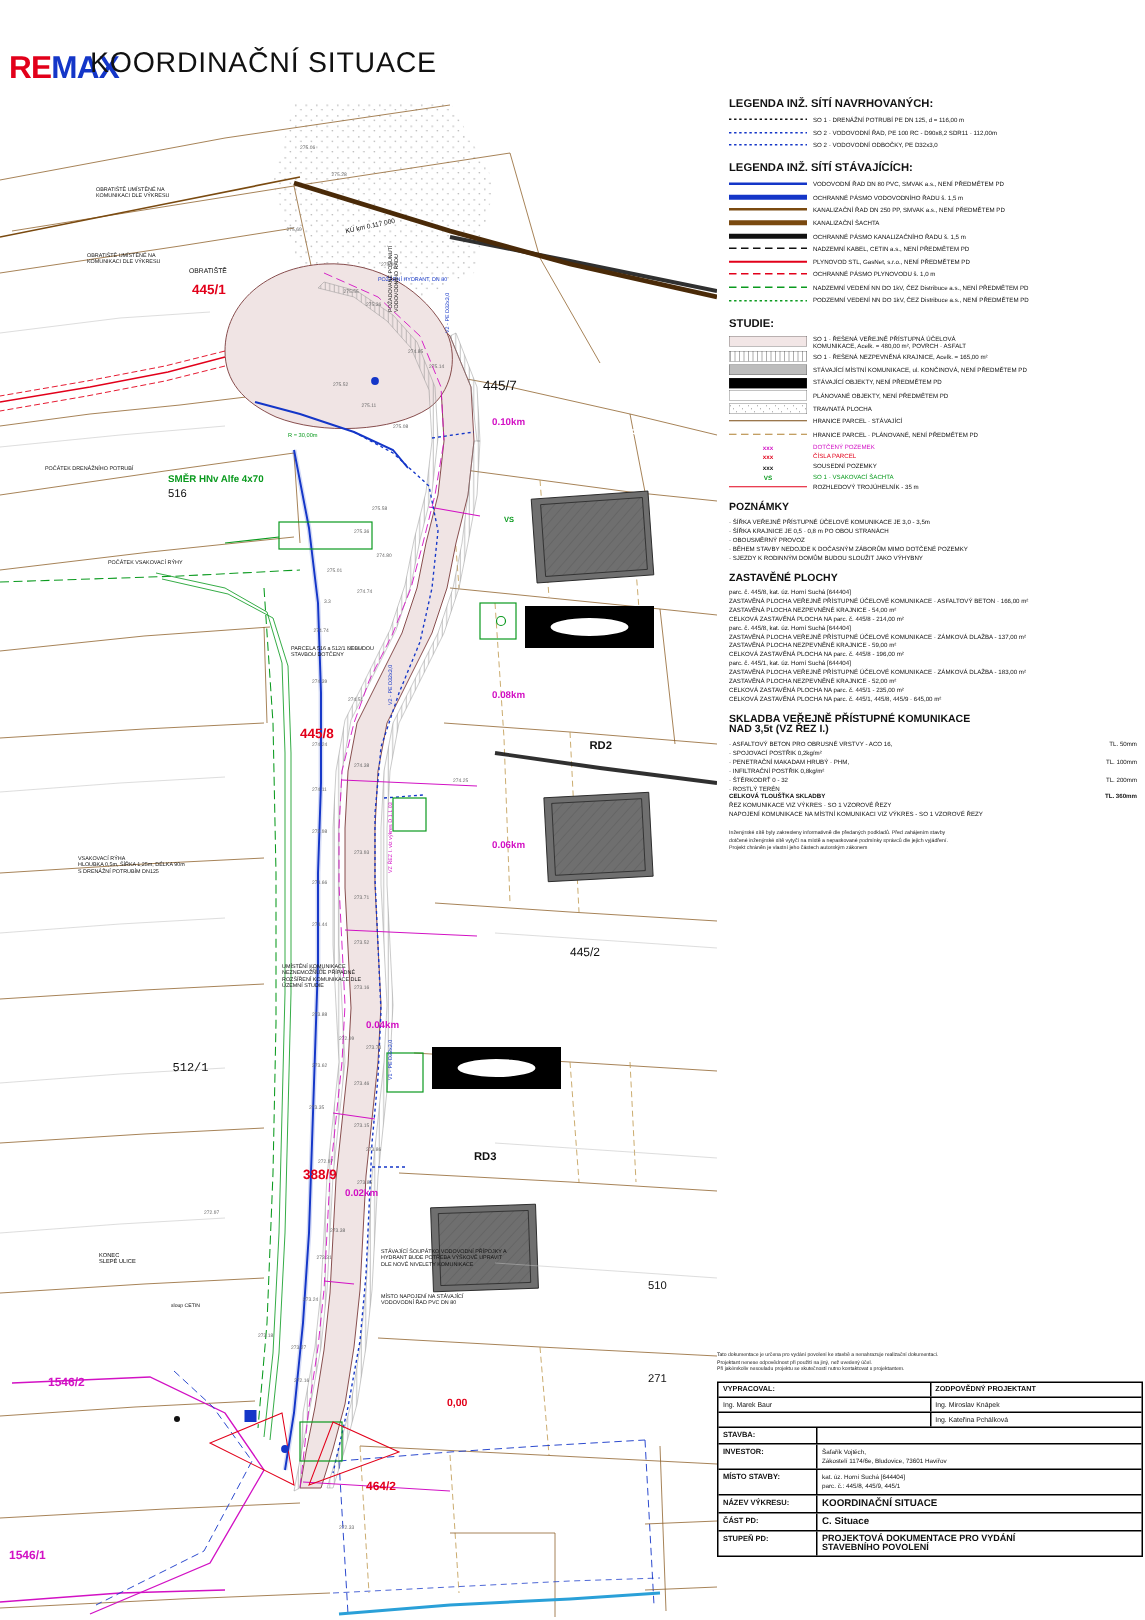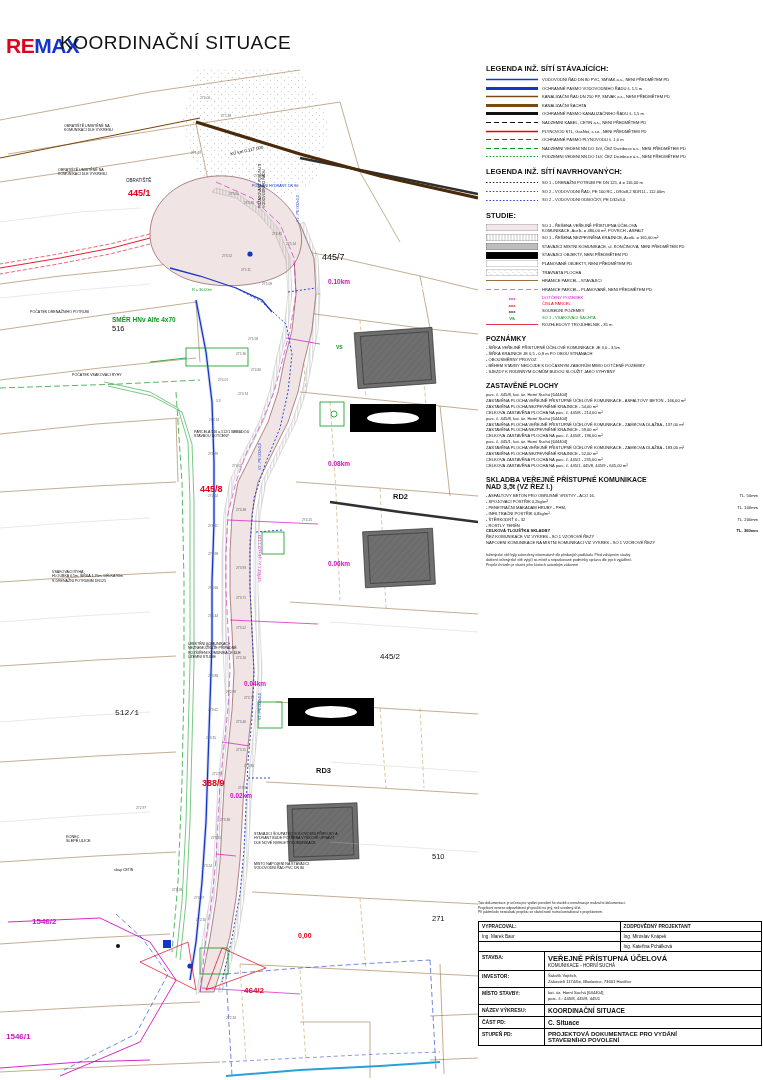--- a/index.html
+++ b/index.html
@@ -286,21 +286,21 @@
         <path d="M226 1014 L300 1008 L380 1004 L440 1000" stroke="#2aa0d8" stroke-width="2" fill="none"></path>
       </g>
     </svg>
 
     <div class="abs" style="left:0;top:0;width:478px;height:1018px;">
 
       <div class="abs b" style="left:128px;top:126px;font-size:9px;color:#e2001a;">445/1</div>
       <div class="abs" style="left:322px;top:190px;font-size:9px;color:#111;">445/7</div>
       <div class="abs" style="left:112px;top:262px;font-size:7.5px;color:#111;">516</div>
       <div class="abs b" style="left:200px;top:422px;font-size:9px;color:#e2001a;">445/8</div>
-      <div class="abs" style="left:380px;top:590px;font-size:8px;color:#111;">445/2</div>
+      <div class="abs" style="left:380px;top:568px;font-size:8px;color:#111;">445/2</div>
       <div class="abs" style="left:115px;top:646px;font-size:8px;color:#111;font-family:Liberation Mono, monospace;">512/1</div>
       <div class="abs b" style="left:202px;top:716px;font-size:9px;color:#e2001a;">388/9</div>
       <div class="abs" style="left:32px;top:855px;font-size:8px;color:#d211c4;font-weight:bold;">1546/2</div>
       <div class="abs b" style="left:244px;top:924px;font-size:8px;color:#e2001a;">464/2</div>
       <div class="abs" style="left:6px;top:970px;font-size:8px;color:#d211c4;font-weight:bold;">1546/1</div>
 
       <div class="abs b" style="left:328px;top:216px;font-size:6.5px;color:#d211c4;">0.10km</div>
       <div class="abs b" style="left:328px;top:398px;font-size:6.5px;color:#d211c4;">0.08km</div>
       <div class="abs b" style="left:328px;top:498px;font-size:6.5px;color:#d211c4;">0.06km</div>
       <div class="abs b" style="left:244px;top:618px;font-size:6.5px;color:#d211c4;">0.04km</div>
@@ -402,20 +402,44 @@
           <span class="abs" style="left:194px;top:834px;font-size:3.3px;color:#6a6a6a;">273.27</span>
           <span class="abs" style="left:196px;top:856px;font-size:3.3px;color:#6a6a6a;">272.16</span>
           <span class="abs" style="left:226px;top:954px;font-size:3.3px;color:#6a6a6a;">272.33</span>
         </div>
     </div>
   </div>
 
   <div class="abs legend">
 
     <div class="blk">
+      <div class="lg-h">LEGENDA INŽ. SÍTÍ NAVRHOVANÝCH:</div>
+      <div id="lg-pr">
+          <div class="lg-row">
+            <span style="flex:0 0 52px;line-height:0;"><svg width="52" height="7">
+                <line x1="0" y1="3.5" x2="52" y2="3.5" stroke="#111111" stroke-width="0.9" stroke-dasharray="1.6 1.8"></line>
+              </svg></span>
+            <span class="lg-txt" style="color:#111">SO 1 - DRENÁŽNÍ POTRUBÍ PE DN 125, d = 116,00 m</span>
+          </div>
+          <div class="lg-row">
+            <span style="flex:0 0 52px;line-height:0;"><svg width="52" height="7">
+                <line x1="0" y1="3.5" x2="52" y2="3.5" stroke="#1436c8" stroke-width="0.9" stroke-dasharray="1.6 1.8"></line>
+              </svg></span>
+            <span class="lg-txt" style="color:#111">SO 2 - VODOVODNÍ ŘAD, PE 100 RC - D90x8,2 SDR11 - 112,00m</span>
+          </div>
+          <div class="lg-row">
+            <span style="flex:0 0 52px;line-height:0;"><svg width="52" height="7">
+                <line x1="0" y1="3.5" x2="52" y2="3.5" stroke="#1436c8" stroke-width="0.9" stroke-dasharray="1.6 1.8"></line>
+              </svg></span>
+            <span class="lg-txt" style="color:#111">SO 2 - VODOVODNÍ ODBOČKY, PE D32x3,0</span>
+          </div>
+        </div>
+    </div>
+
+    <div class="blk">
       <div class="lg-h">LEGENDA INŽ. SÍTÍ STÁVAJÍCÍCH:</div>
       <div id="lg-ex">
           <div class="lg-row">
             <span style="flex:0 0 52px;line-height:0;"><svg width="52" height="7">
                 <line x1="0" y1="3.5" x2="52" y2="3.5" stroke="#1436c8" stroke-width="1.6" stroke-dasharray="0"></line>
               </svg></span>
             <span class="lg-txt" style="color:#111">VODOVODNÍ ŘAD DN 80 PVC, SMVAK a.s., NENÍ PŘEDMĚTEM PD</span>
           </div>
           <div class="lg-row">
             <span style="flex:0 0 52px;line-height:0;"><svg width="52" height="7">
@@ -463,44 +487,20 @@
             <span style="flex:0 0 52px;line-height:0;"><svg width="52" height="7">
                 <line x1="0" y1="3.5" x2="52" y2="3.5" stroke="#0a9a1e" stroke-width="1" stroke-dasharray="5 3"></line>
               </svg></span>
             <span class="lg-txt" style="color:#111">NADZEMNÍ VEDENÍ NN DO 1kV, ČEZ Distribuce a.s., NENÍ PŘEDMĚTEM PD</span>
           </div>
           <div class="lg-row">
             <span style="flex:0 0 52px;line-height:0;"><svg width="52" height="7">
                 <line x1="0" y1="3.5" x2="52" y2="3.5" stroke="#0a9a1e" stroke-width="1" stroke-dasharray="1.6 1.8"></line>
               </svg></span>
             <span class="lg-txt" style="color:#111">PODZEMNÍ VEDENÍ NN DO 1kV, ČEZ Distribuce a.s., NENÍ PŘEDMĚTEM PD</span>
-          </div>
-        </div>
-    </div>
-
-    <div class="blk">
-      <div class="lg-h">LEGENDA INŽ. SÍTÍ NAVRHOVANÝCH:</div>
-      <div id="lg-pr">
-          <div class="lg-row">
-            <span style="flex:0 0 52px;line-height:0;"><svg width="52" height="7">
-                <line x1="0" y1="3.5" x2="52" y2="3.5" stroke="#111111" stroke-width="0.9" stroke-dasharray="1.6 1.8"></line>
-              </svg></span>
-            <span class="lg-txt" style="color:#111">SO 1 - DRENÁŽNÍ POTRUBÍ PE DN 125, d = 116,00 m</span>
-          </div>
-          <div class="lg-row">
-            <span style="flex:0 0 52px;line-height:0;"><svg width="52" height="7">
-                <line x1="0" y1="3.5" x2="52" y2="3.5" stroke="#1436c8" stroke-width="0.9" stroke-dasharray="1.6 1.8"></line>
-              </svg></span>
-            <span class="lg-txt" style="color:#111">SO 2 - VODOVODNÍ ŘAD, PE 100 RC - D90x8,2 SDR11 - 112,00m</span>
-          </div>
-          <div class="lg-row">
-            <span style="flex:0 0 52px;line-height:0;"><svg width="52" height="7">
-                <line x1="0" y1="3.5" x2="52" y2="3.5" stroke="#1436c8" stroke-width="0.9" stroke-dasharray="1.6 1.8"></line>
-              </svg></span>
-            <span class="lg-txt" style="color:#111">SO 2 - VODOVODNÍ ODBOČKY, PE D32x3,0</span>
           </div>
         </div>
     </div>
 
     <div class="blk">
       <div class="lg-h">STUDIE:</div>
       <div id="lg-mn">
           <div class="lg-row">
             <span style="flex:0 0 52px;line-height:0;"><svg width="52" height="7">
                 <rect x="0" y="0" width="52" height="7" fill="#f2e6e6"></rect>
@@ -723,24 +723,20 @@
       <div class="hl nm">Ing. Marek Baur</div>
       <div class="hr nm">Ing. Miroslav Knápek</div>
     </div>
     <div class="r">
       <div class="hl nm"></div>
       <div class="hr nm">Ing. Kateřina Pchálková</div>
     </div>
 
     <div class="r">
       <div class="c1">STAVBA:</div>
-      <div class="c2">
-        <div class="big">VEŘEJNĚ PŘÍSTUPNÁ ÚČELOVÁ</div>
-        <div class="sub">KOMUNIKACE - HORNÍ SUCHÁ</div>
-      </div>
     </div>
 
     <div class="r">
       <div class="c1">INVESTOR:</div>
       <div class="c2 inv">
         <div>Šafařík Vojtěch,</div>
         <div>Zákostelí 1174/6e, Bludovice, 73601 Havířov</div>
       </div>
     </div>
 

